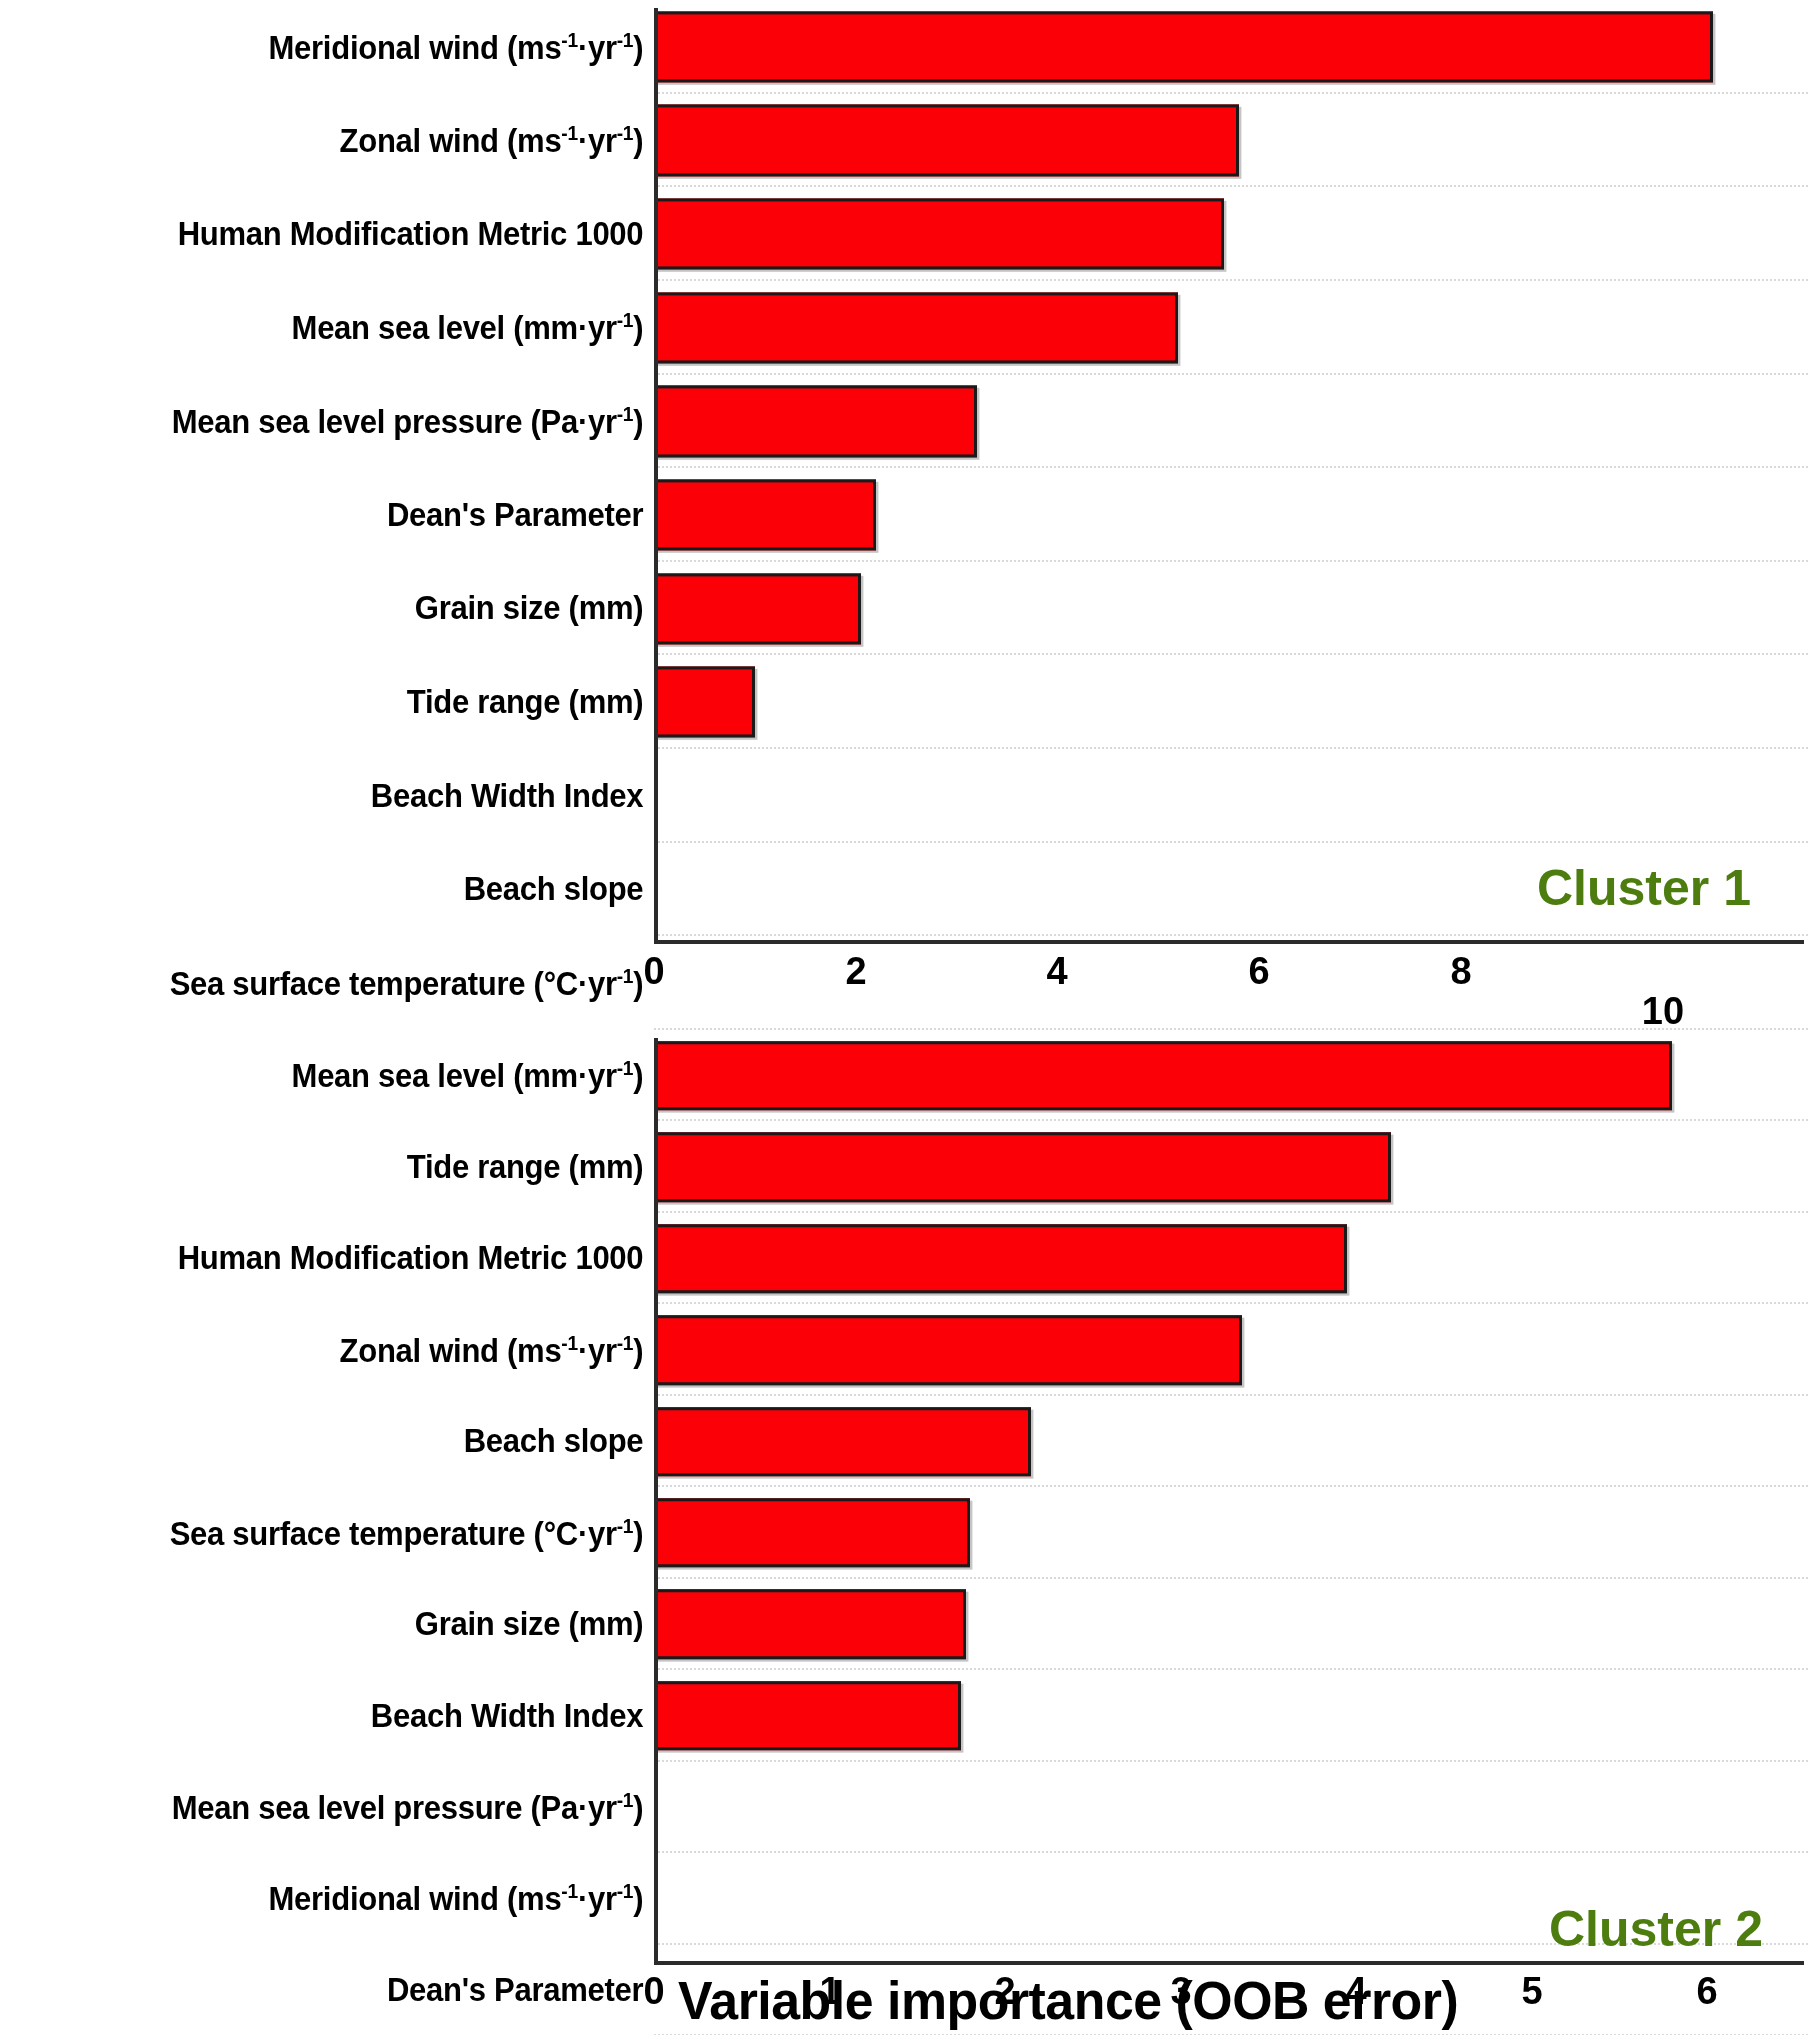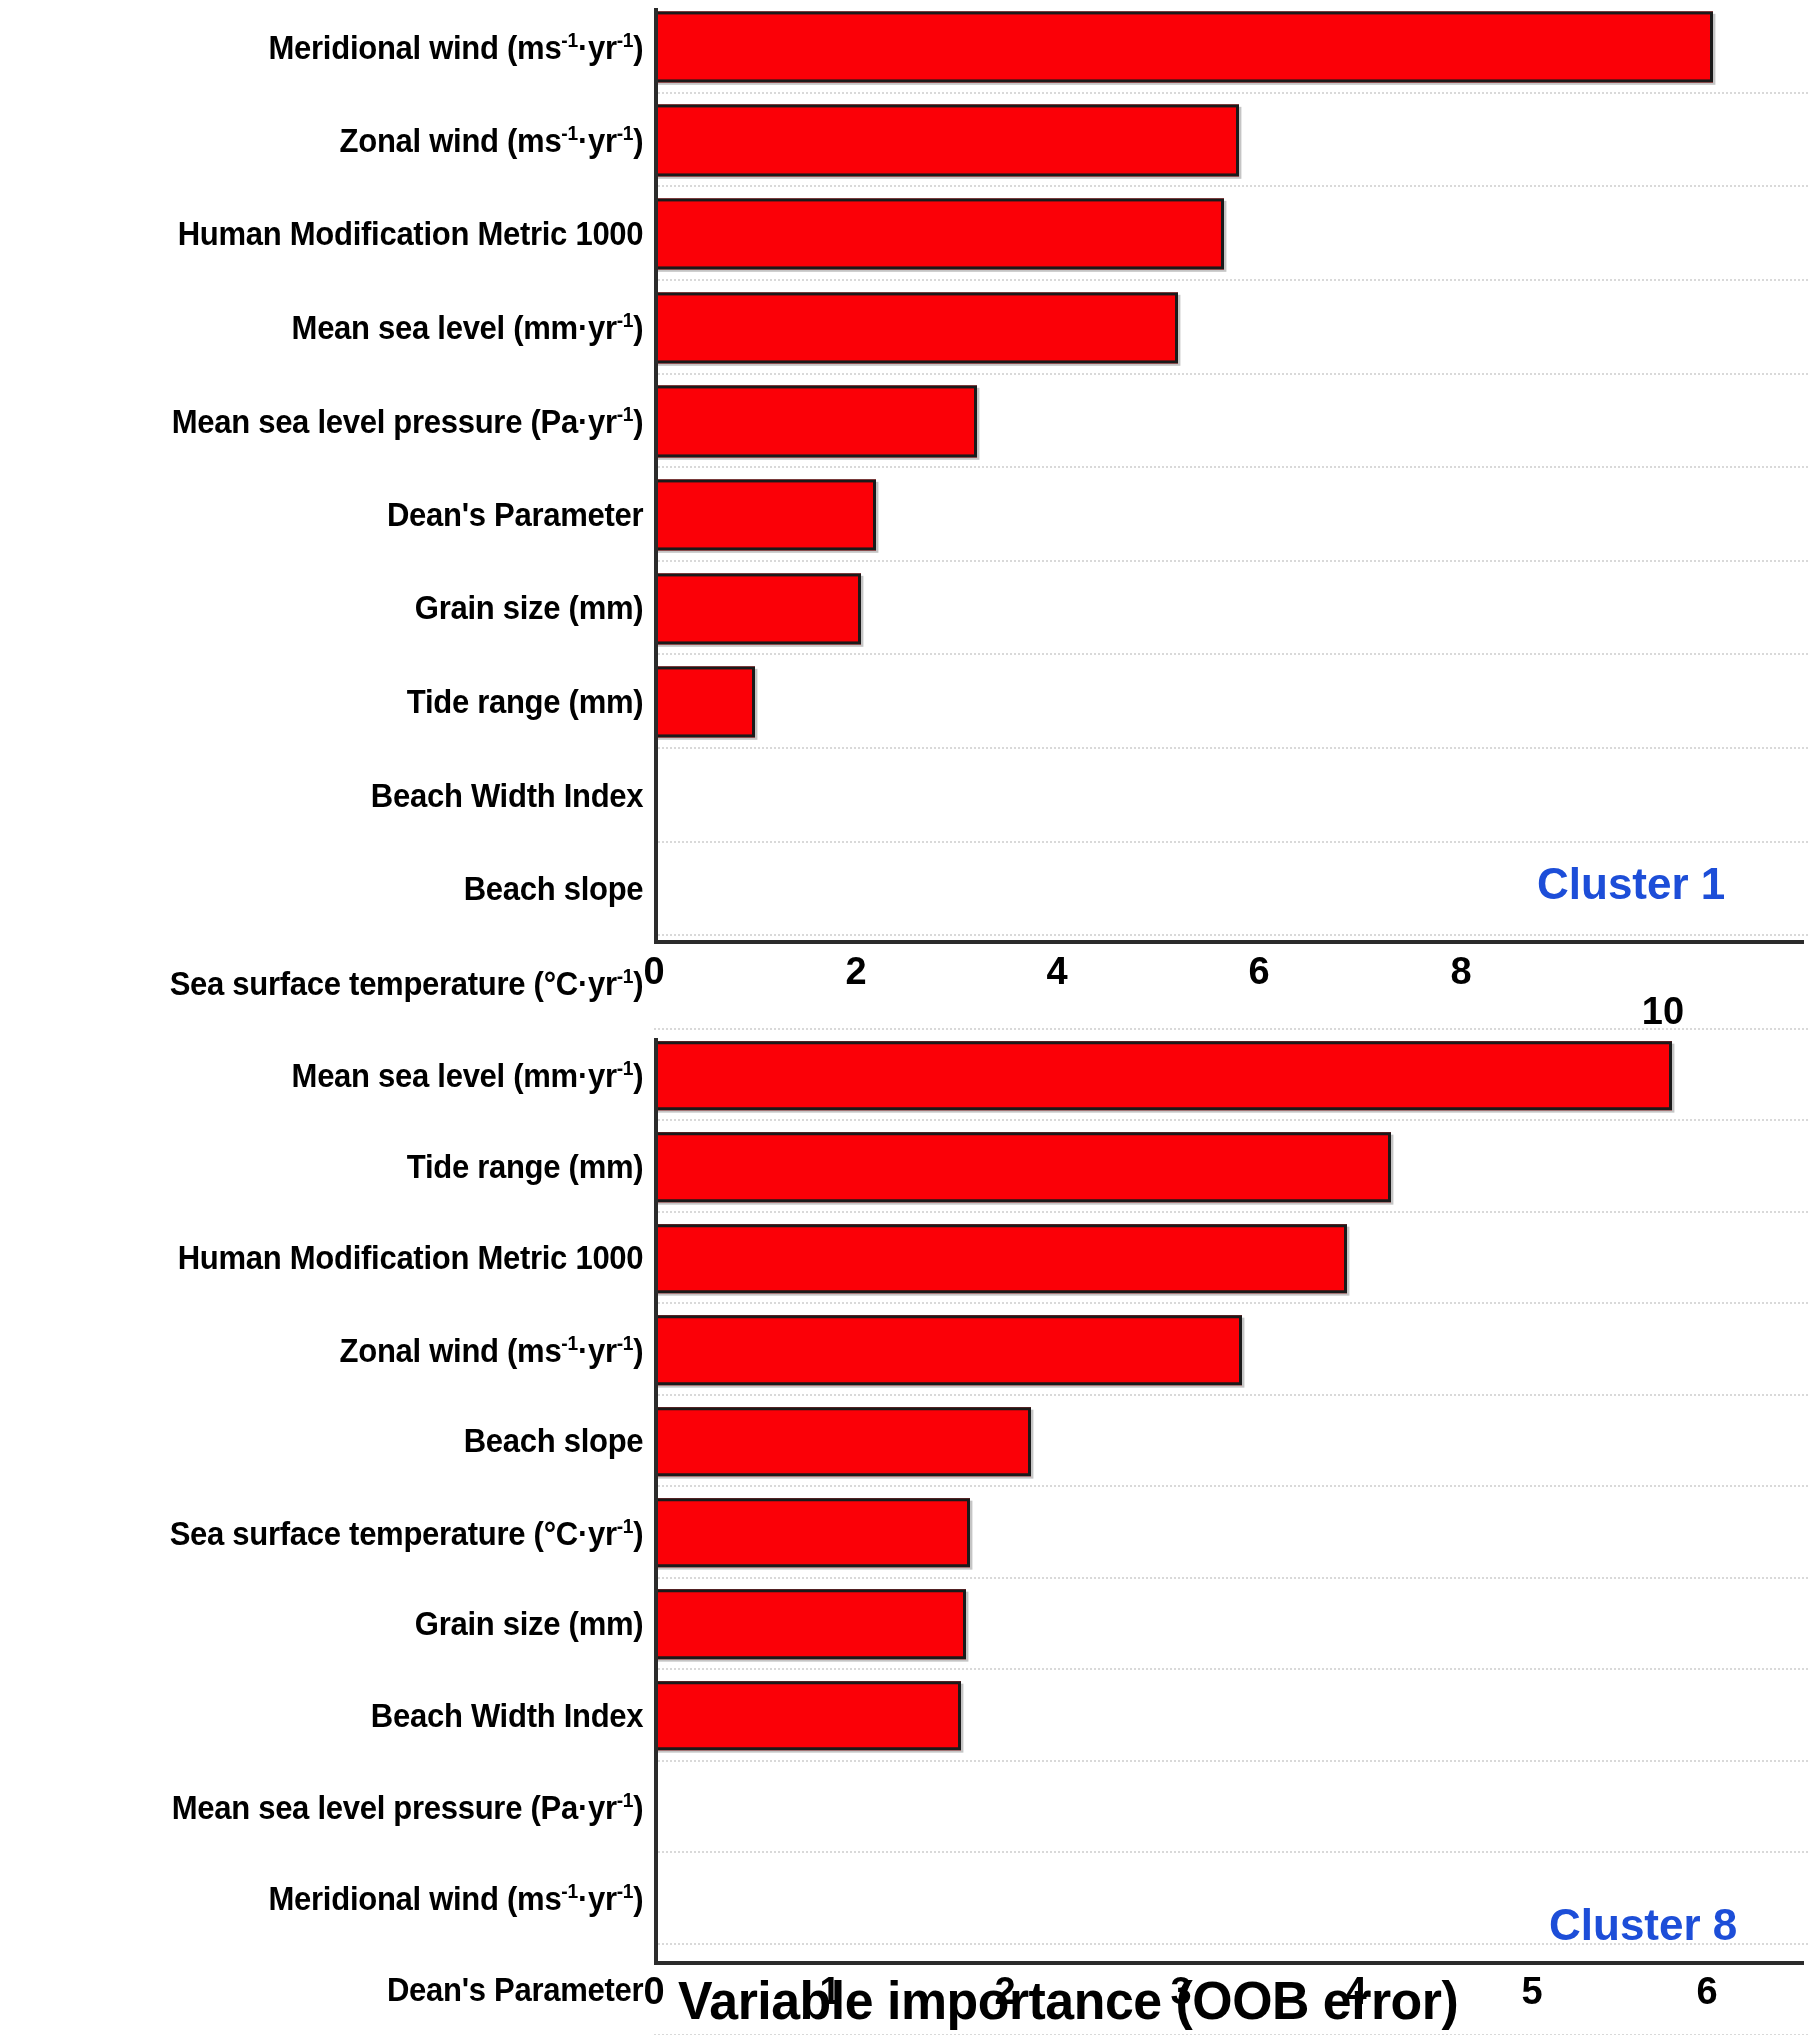--- a/index.html
+++ b/index.html
@@ -112,24 +112,24 @@
   .tick{
     position:absolute;
     top:0;
     transform:translateX(-50%);
     white-space:nowrap;
   }
 
   .cluster-tag{
     position:absolute;
     font-weight:bold;
-    font-size:44px;
+    font-size:50px;
     font-family:"Liberation Sans", sans-serif;
     letter-spacing:0px;
-    color:#1d4ed8;
+    color:#4d7c0f;
     white-space:nowrap;
   }
   #cluster-tag-1{ left:1537px; top:859px; }
   #cluster-tag-2{ left:1549px; top:870px; }
 
   .axis-title{
     position:absolute;
     left:0; right:0;
     top:1969px;
     text-align:center;
@@ -318,19 +318,19 @@
     <div class="axis-bottom"></div>
     <div class="ticks">
         <span class="tick" style="left: 0px;">0</span>
         <span class="tick" style="left: 176px;">1</span>
         <span class="tick" style="left: 351px;">2</span>
         <span class="tick" style="left: 527px;">3</span>
         <span class="tick" style="left: 702px;">4</span>
         <span class="tick" style="left: 878px;">5</span>
         <span class="tick" style="left: 1053px;">6</span>
       </div>
-    <div class="cluster-tag" id="cluster-tag-2">Cluster 8</div>
+    <div class="cluster-tag" id="cluster-tag-2">Cluster 2</div>
   </section>
 
   <div class="axis-title">Variable importance (OOB error)</div>
 
 </div>
 
 
 </body></html>

